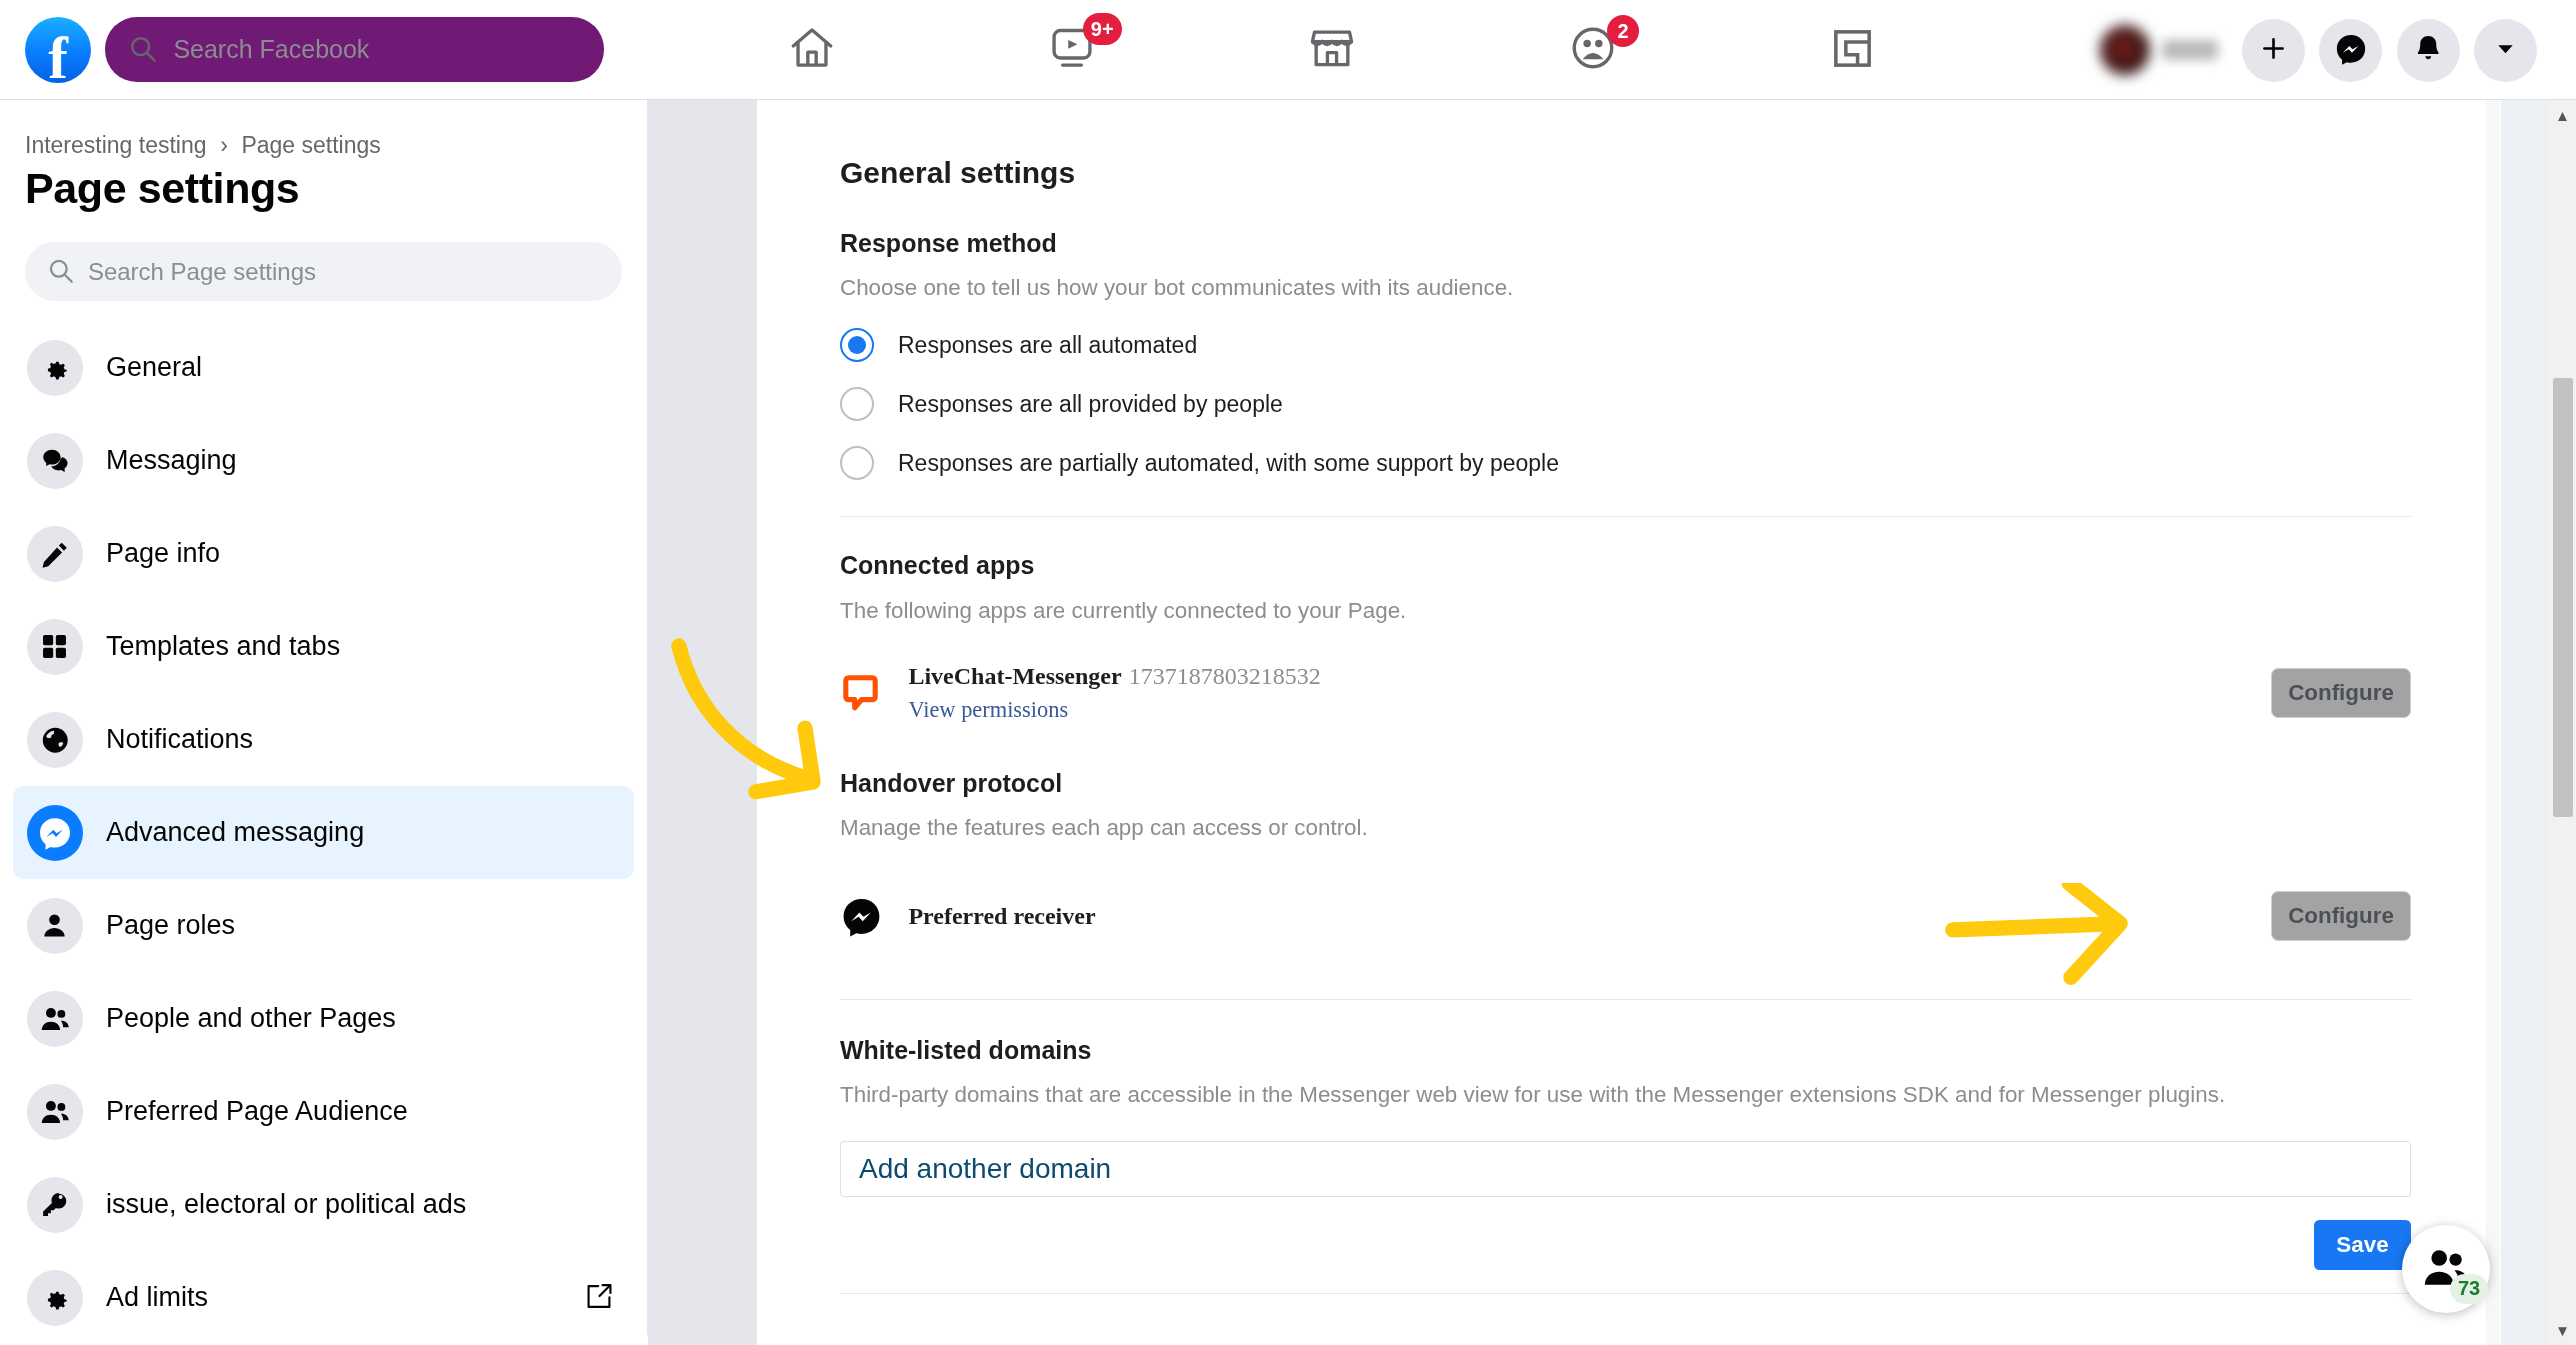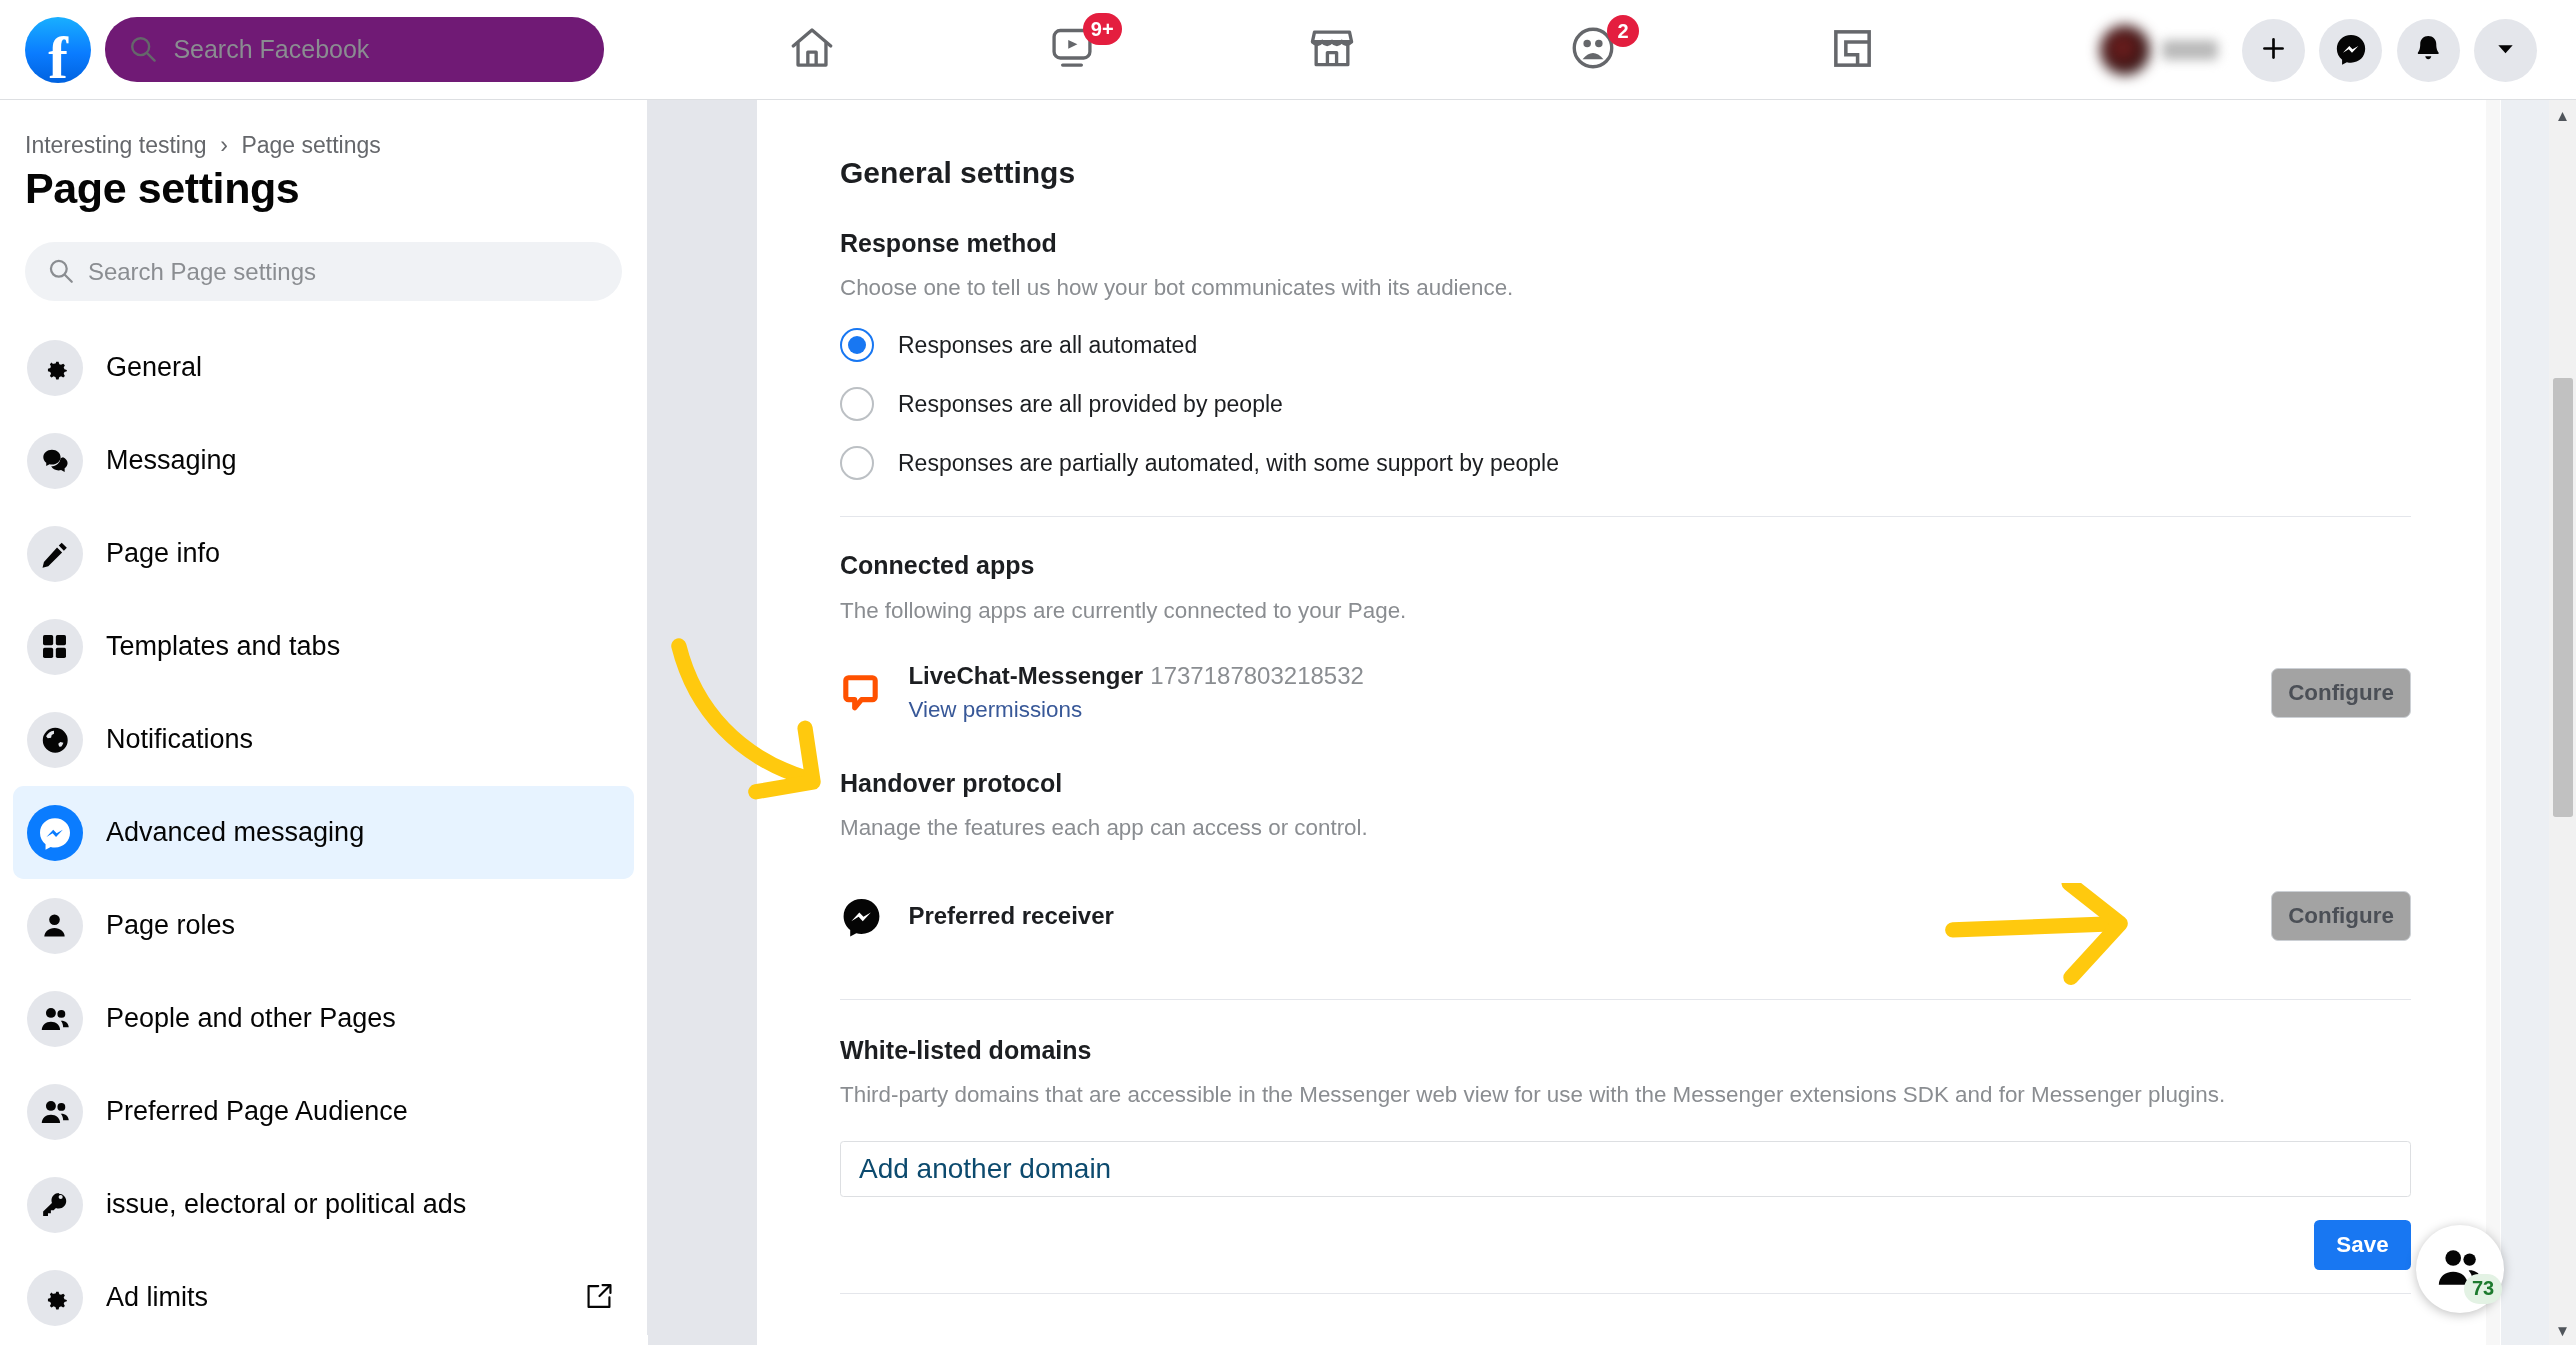--- a/index.html
+++ b/index.html
@@ -161,21 +161,21 @@
   }
   .radio-lbl { font-size: 23px; color: #1c1e21; }
 
   .hr { height: 0.9px; background: #e4e6eb; margin: 36px 0 0 0; }
 
   .app-row {
     display: flex; align-items: center;
     margin-top: 32px; min-height: 70px;
   }
   .app-ico { width: 54px; flex: none; display: flex; align-items: center; }
-  .app-body { flex: 1; padding-left: 14.4px; }
+  .app-body { flex: 1; padding-left: 14.4px; font-family: Liberation Serif, serif; }
   .app-name { font-size: 24px; font-weight: 700; color: #1c1e21; }
   .app-id { font-size: 24px; font-weight: 400; color: #8a8d91; margin-left: 7.2px; }
   .app-link { font-size: 22.4px; color: #385898; margin-top: 7.2px; cursor: pointer; }
   .btn-cfg {
     width: 140px; height: 50px; border-radius: 7.2px;
     border: 0.9px solid #ccd0d5; background: #a3a3a3;
     font-size: 22.4px; font-weight: 700; color: #4b4f56;
     display: flex; align-items: center; justify-content: center;
     cursor: pointer; flex: none;
   }
@@ -215,21 +215,21 @@
     background: #c1c1c1; border-radius: 2.7px; cursor: pointer;
   }
   .inner-scroll {
     position: absolute; left: 2486px; top: 100px;
     width: 14.4px; height: 1246px; background: #f7f7f7;
     z-index: 30;
   }
 
   
   .chat-fab {
-    position: absolute; right: 72px; bottom: 32px;
+    position: absolute; right: 86px; bottom: 32px;
     width: 88px; height: 88px; border-radius: 50%;
     background: #ffffff;
     box-shadow: 0 1.8px 10.8px rgba(0,0,0,.25);
     display: flex; align-items: center; justify-content: center;
     z-index: 70; cursor: pointer;
   }
   .chat-badge {
     position: absolute; right: 1.8px; bottom: 9px;
     background: #e3f2e4; color: #1d7a2e;
     border-radius: 18px; min-width: 36px; height: 30.5px;

